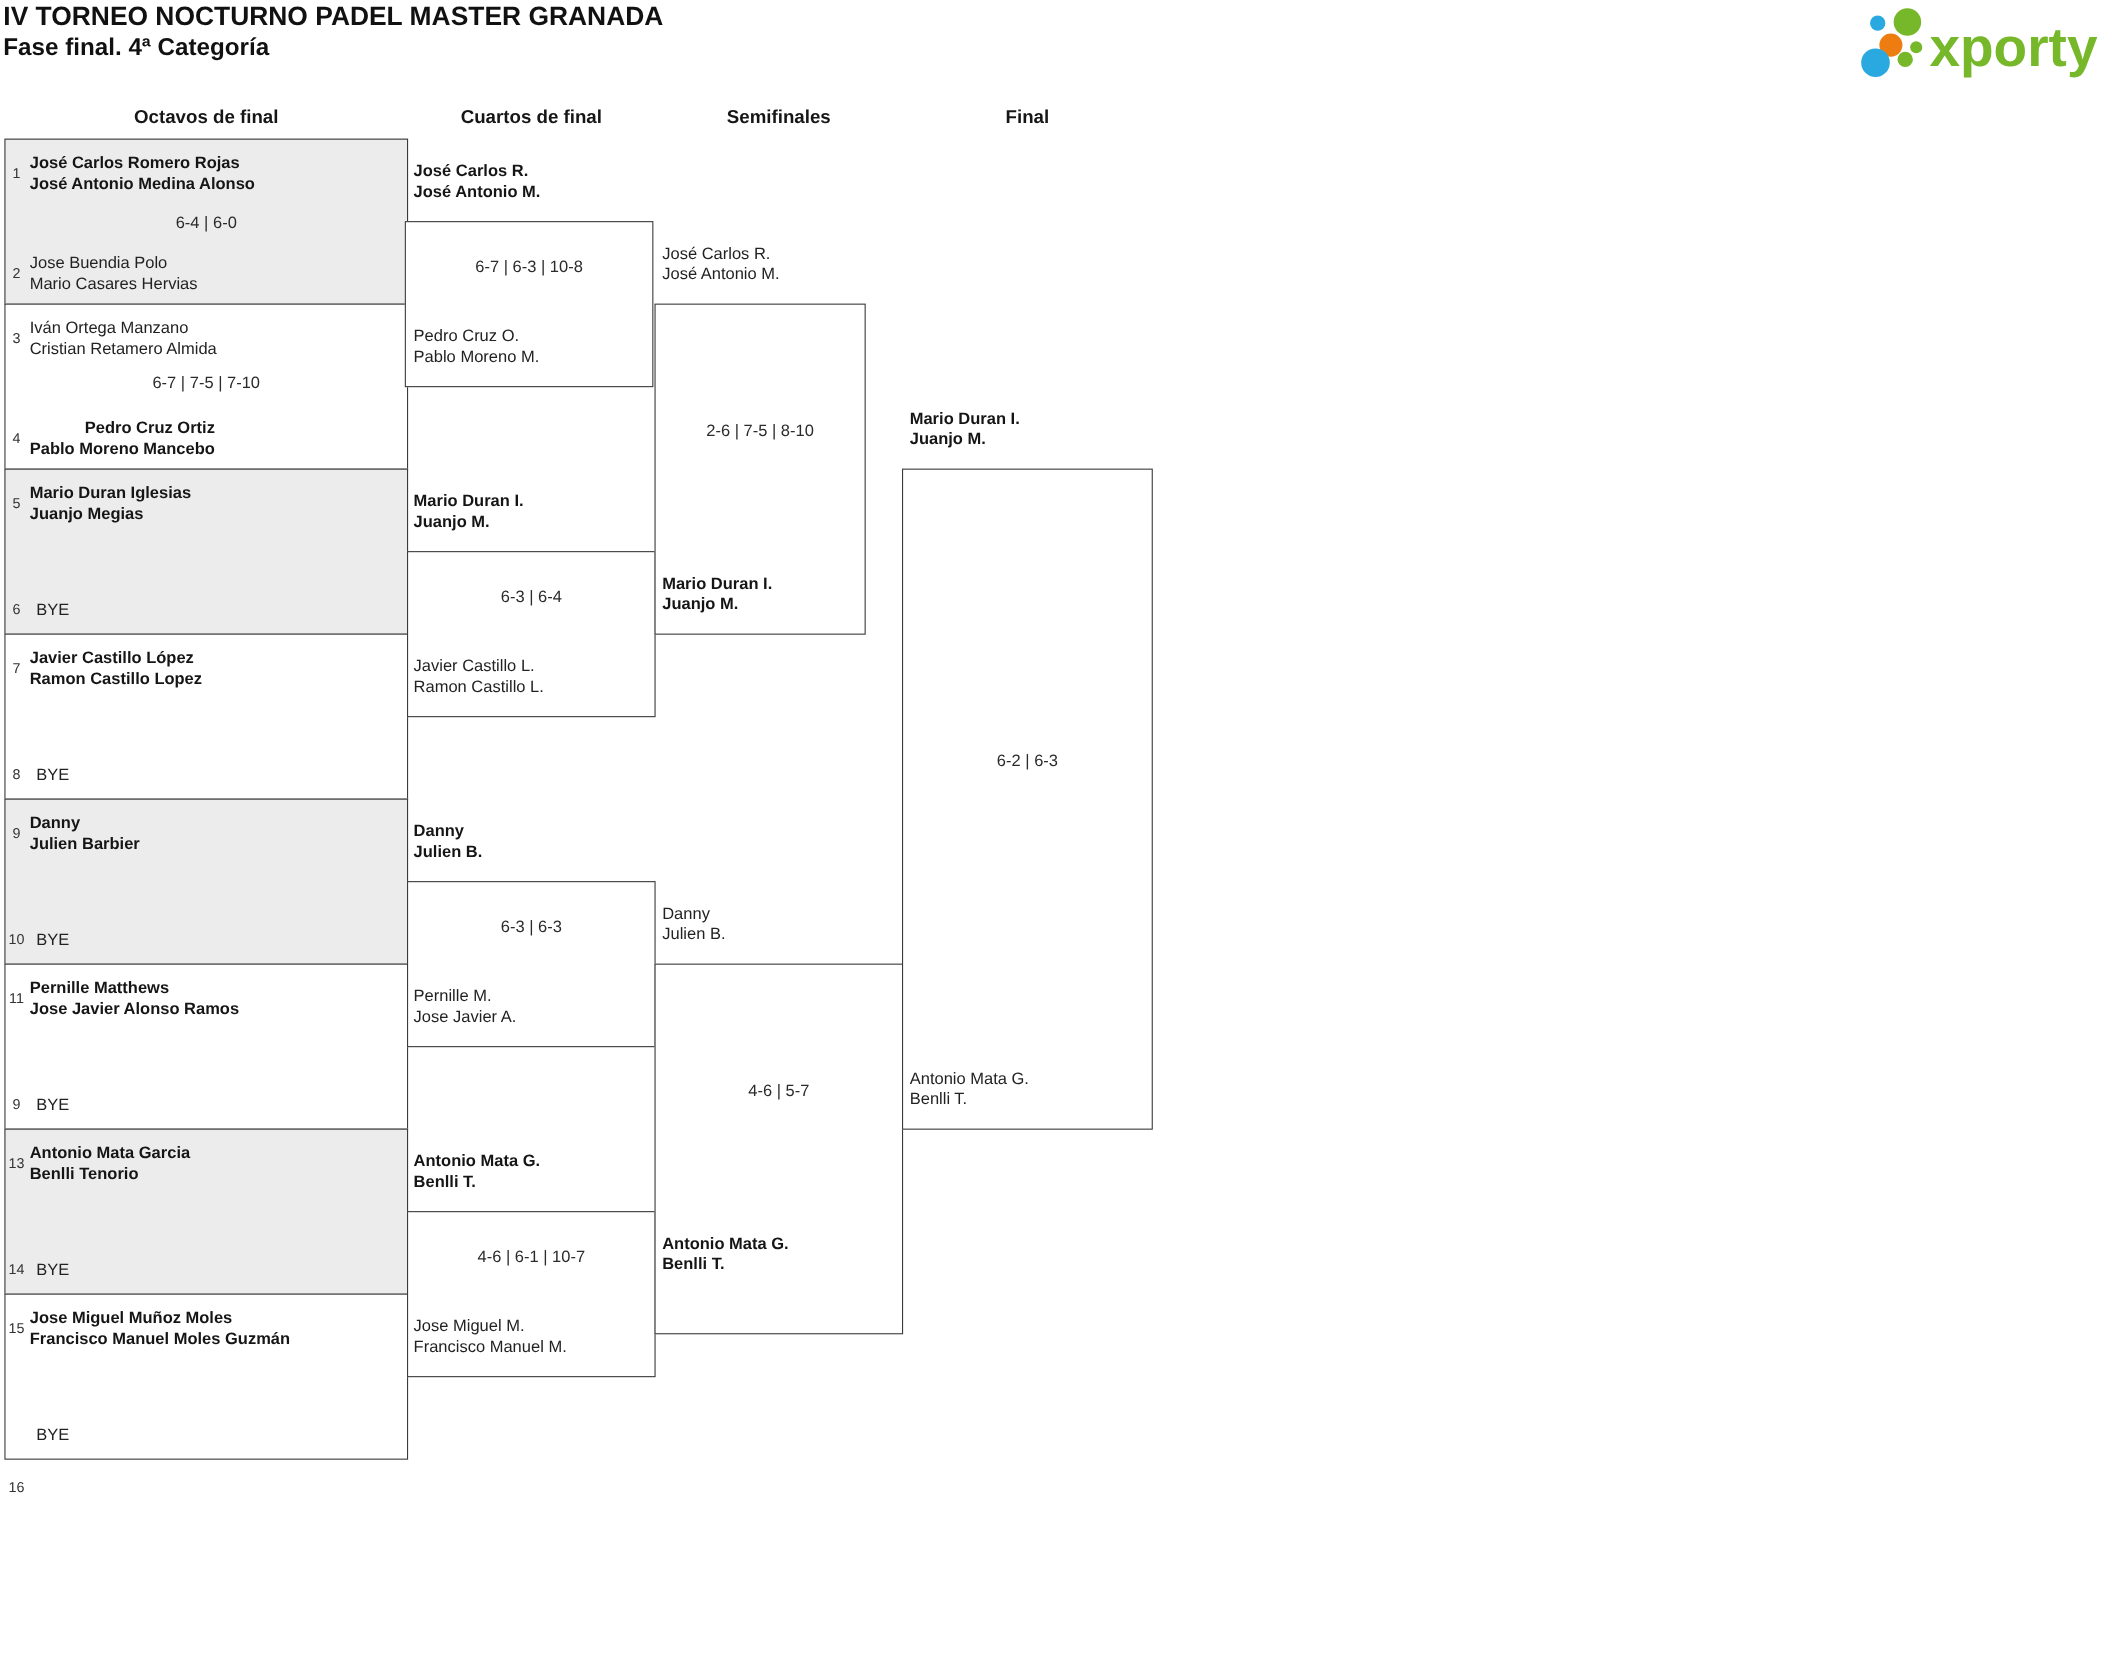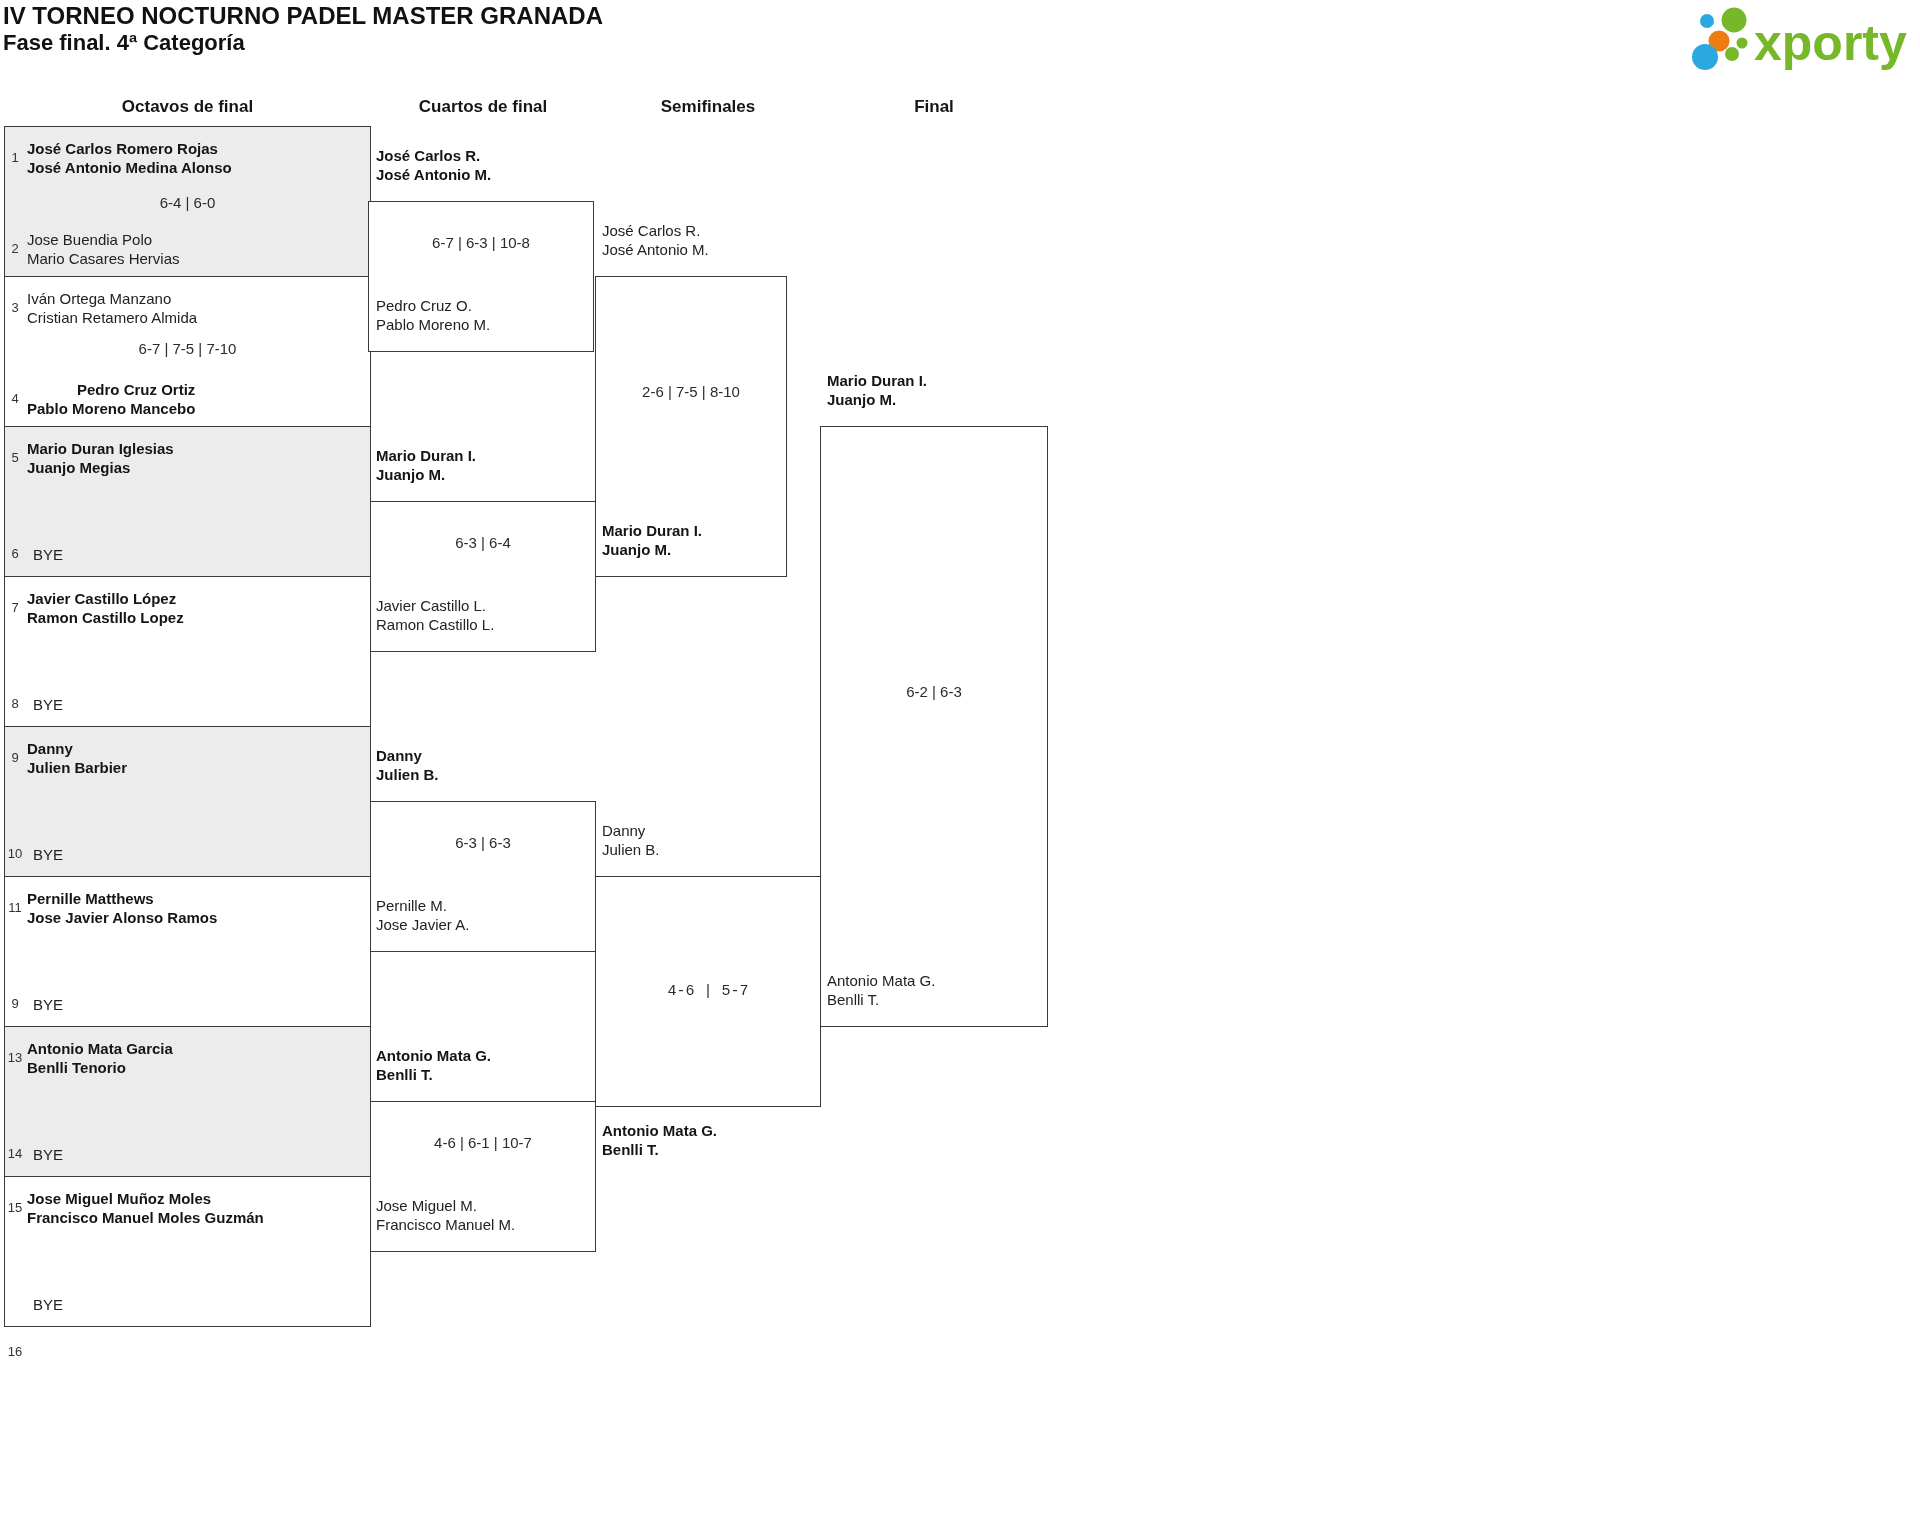--- a/index.html
+++ b/index.html
@@ -199,21 +199,21 @@
 </div>
 <div class="abs team b" style="left:602px;top:521px;">
   <div>Mario Duran I.</div>
   <div>Juanjo M.</div>
 </div>
 
 <div class="abs team" style="left:602px;top:821px;">
   <div>Danny</div>
   <div>Julien B.</div>
 </div>
-<div class="box" style="left:595px;top:876px;width:226px;height:231px;font-family:Liberation Mono, monospace;">
+<div class="box" style="left:595px;top:876px;width:226px;height:337px;">
   <div class="score" style="top:105px;">4-6 | 5-7</div>
 </div>
 <div class="abs team b" style="left:602px;top:1121px;">
   <div>Antonio Mata G.</div>
   <div>Benlli T.</div>
 </div>
 
 <div class="abs team b" style="left:827px;top:371px;">
   <div>Mario Duran I.</div>
   <div>Juanjo M.</div>

